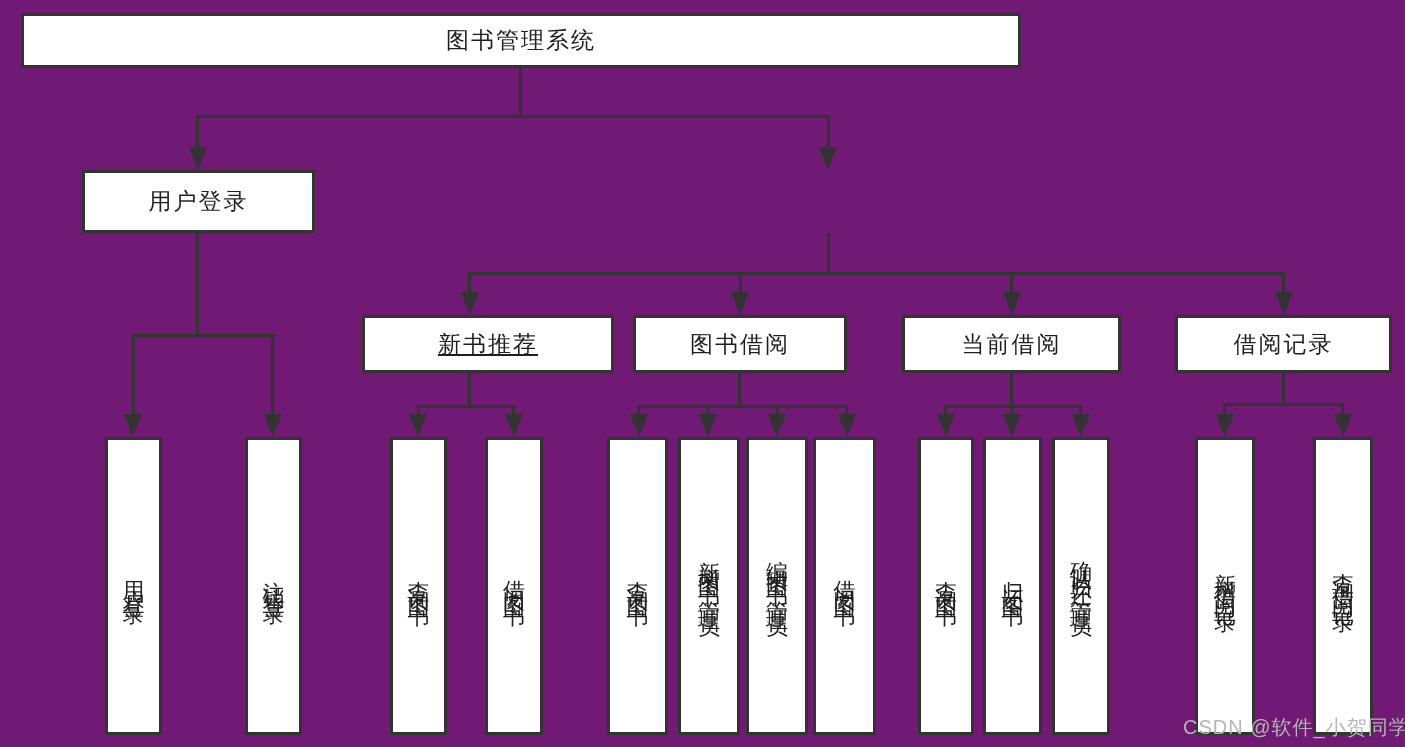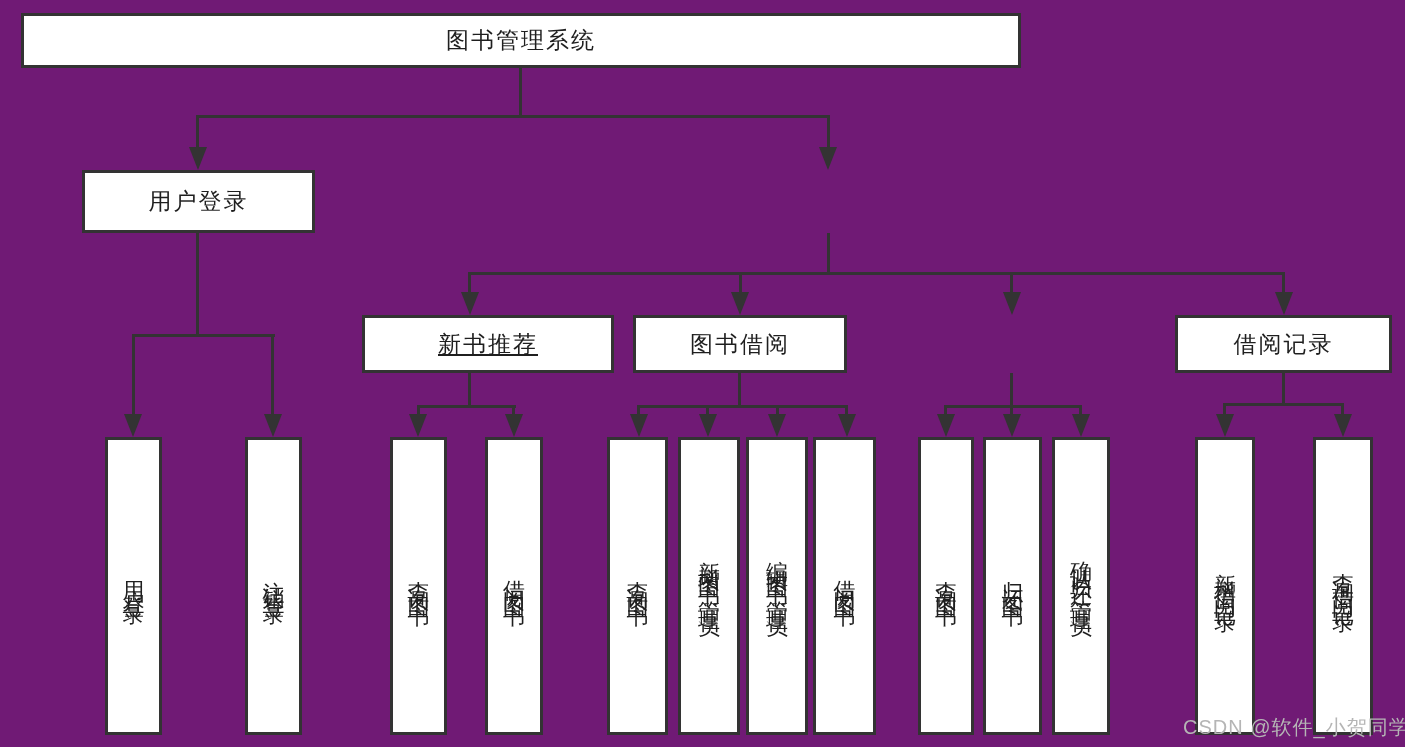--- a/index.html
+++ b/index.html
@@ -89,20 +89,21 @@
   <div class="arrow" style="left:461px; top:292px;"></div>
   <div class="vline" style="left:739px; top:272px; height:22px;"></div>
   <div class="arrow" style="left:731px; top:292px;"></div>
   <div class="vline" style="left:1010px; top:272px; height:22px;"></div>
   <div class="arrow" style="left:1003px; top:292px;"></div>
   <div class="vline" style="left:1282px; top:272px; height:22px;"></div>
   <div class="arrow" style="left:1275px; top:292px;"></div>
 
   <div class="box" style="left:362px; top:315px; width:252px; height:58px;text-decoration:underline;">新书推荐</div>
   <div class="box" style="left:633px; top:315px; width:214px; height:58px;">图书借阅</div>
+  <div class="box" style="left:902px; top:315px; width:219px; height:58px;">当前借阅</div>
   <div class="box" style="left:1175px; top:315px; width:217px; height:58px;">借阅记录</div>
 
   <div class="vline" style="left:468px; top:373px; height:35px;"></div>
   <div class="hline" style="left:417px; top:405px; width:99px;"></div>
   <div class="vline" style="left:417px; top:405px; height:11px;"></div>
   <div class="arrow" style="left:409px; top:414px;"></div>
   <div class="vline" style="left:512px; top:405px; height:11px;"></div>
   <div class="arrow" style="left:505px; top:414px;"></div>
 
   <div class="vline" style="left:738px; top:373px; height:35px;"></div>

